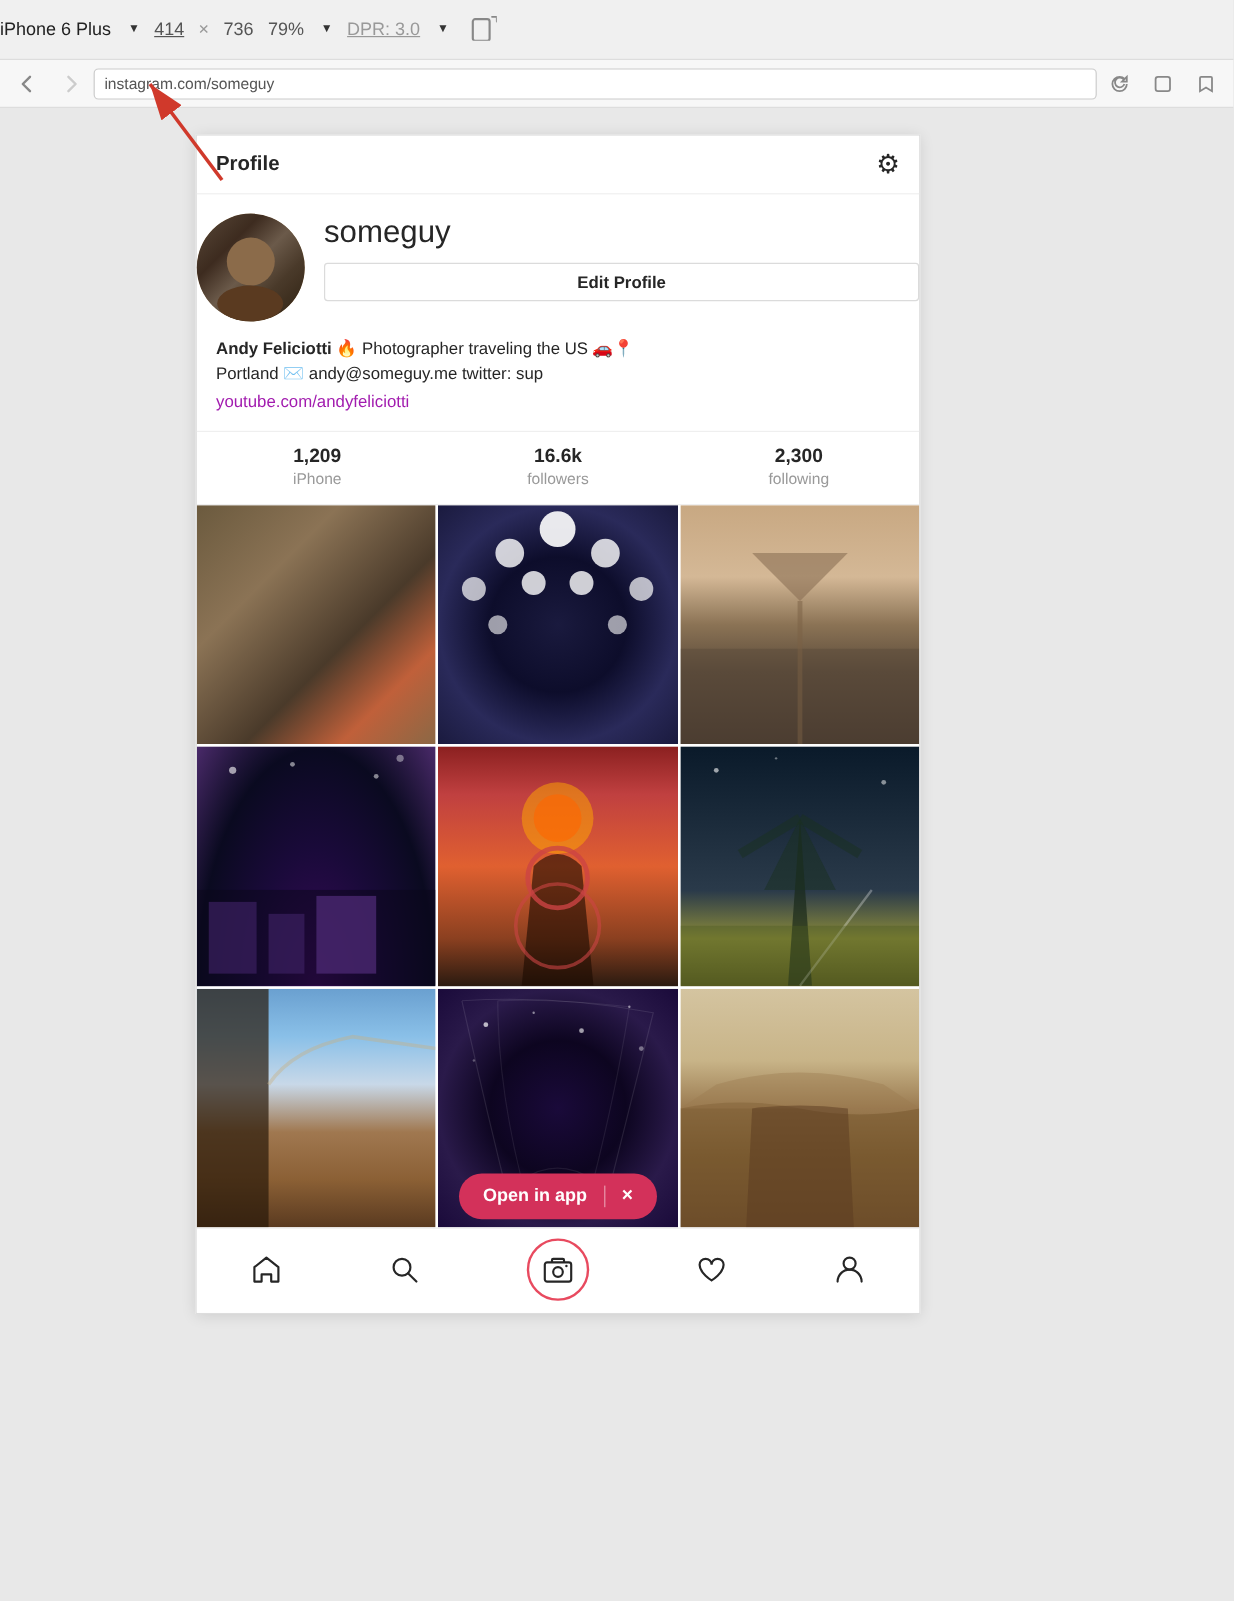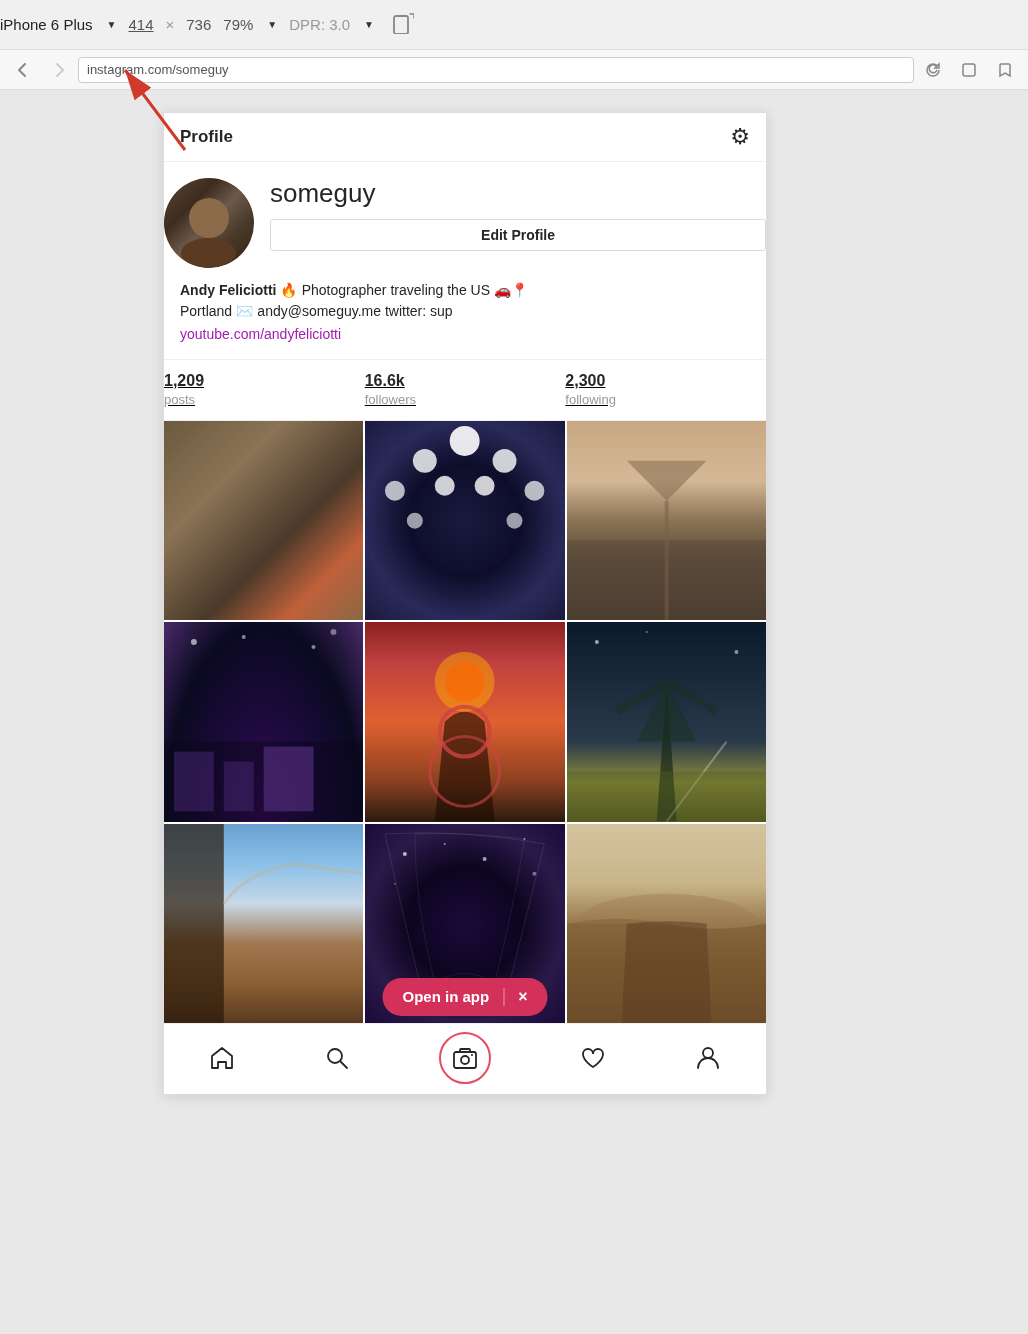--- a/index.html
+++ b/index.html
@@ -200,21 +200,21 @@
 
     
     .stats-bar {
       border-top: 1px solid #efefef;
       border-bottom: 1px solid #efefef;
       display: flex;
       padding: 12px 0;
     }
     .stat-item {
       flex: 1;
-      text-decoration: underline;
+      text-align: center;
     }
     .stat-number {
       font-size: 16px;
       font-weight: 700;
       color: #262626;
       display: block;
     }
     .stat-label {
       font-size: 13px;
       color: #999;
@@ -328,21 +328,21 @@
 <body>
 
 <div class="browser-bar">
   <span style="font-size:15px;color:#222;font-weight:500;">iPhone 6 Plus</span>
   <span class="dropdown-arrow">▼</span>
   <span style="font-size:15px;color:#555;text-decoration:underline;">414</span>
   <span style="font-size:15px;color:#999;">×</span>
   <span style="font-size:15px;color:#555;">736</span>
   <span style="font-size:15px;color:#555;">79%</span>
   <span class="dropdown-arrow">▼</span>
-  <span style="font-size:15px;color:#999;">DPR: 3.0</span>
+  <span style="font-size:15px;color:#999;text-decoration:underline;">DPR: 3.0</span>
   <span class="dropdown-arrow">▼</span>
   <span style="margin-left:6px;">
     <svg width="22" height="22" viewBox="0 0 22 22" fill="none" xmlns="http://www.w3.org/2000/svg">
       <rect x="2" y="4" width="14" height="18" rx="2" stroke="#888" stroke-width="1.8" fill="none"></rect>
       <path d="M18 2 L22 2 L22 6" stroke="#888" stroke-width="1.5" fill="none" stroke-linecap="round"></path>
     </svg>
   </span>
 </div>
 
 <div class="nav-bar">
@@ -407,21 +407,21 @@
   <div class="bio-section">
     <span class="bio-name">Andy Feliciotti</span>
     <span class="bio-text"> 🔥 Photographer traveling the US 🚗📍</span><br>
     <span class="bio-text">Portland ✉️ andy@someguy.me twitter: sup</span><br>
     <a class="bio-link" href="#">youtube.com/andyfeliciotti</a>
   </div>
 
   <div class="stats-bar">
     <div class="stat-item">
       <span class="stat-number">1,209</span>
-      <span class="stat-label">posts</span>
+      <span class="stat-label">iPhone</span>
     </div>
     <div class="stat-item">
       <span class="stat-number">16.6k</span>
       <span class="stat-label">followers</span>
     </div>
     <div class="stat-item">
       <span class="stat-number">2,300</span>
       <span class="stat-label">following</span>
     </div>
   </div>

